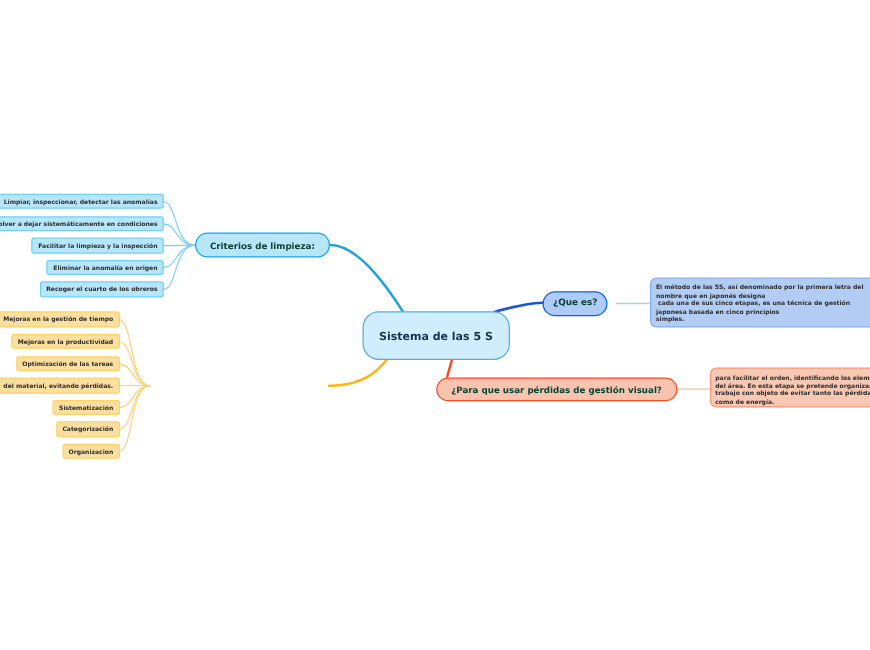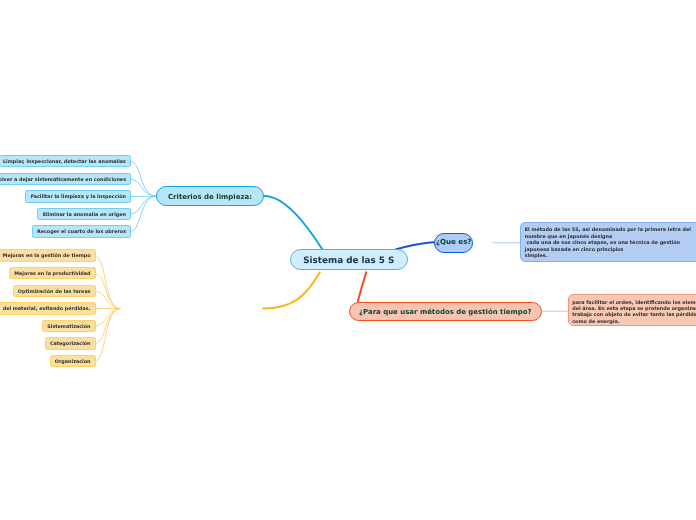--- a/index.html
+++ b/index.html
@@ -106,29 +106,29 @@
   </div>
   <div class="node leaf yellow" style="left:49.6px;top:355.0px;width:46.2px;">
     <span>Organizacion</span>
   </div>
 
   <div class="node branch b-blue" style="left:156.3px;top:186.0px;width:107.3px;height:20.2px;font-size:6.97px;">
     <span>Criterios de limpieza:</span>
   </div>
 
 
-  <div class="node branch b-dblue" style="left:434.2px;top:232.6px;width:39px;height:20.2px;font-size:7.09px;align-items:center;">
+  <div class="node branch b-dblue" style="left:434.2px;top:232.6px;width:52px;height:20.2px;font-size:7.09px;align-items:center;">
     <span style="top:-0.9px">¿Que es?</span>
   </div>
 
   <div class="node branch b-red" style="left:348.7px;top:301.5px;width:193.2px;height:19.4px;font-size:6.96px;">
-    <span>¿Para que usar métodos de gestión tiempo?</span>
+    <span>¿Para que usar pérdidas de gestión visual?</span>
   </div>
 
-  <div class="node central" style="left:289.5px;top:249.4px;width:118.5px;height:21px;">
+  <div class="node central" style="left:289.5px;top:249.4px;width:118.5px;height:39px;">
     <span>Sistema de las 5 S</span>
   </div>
 
   <div class="info i-blue" style="left:520.1px;top:222.0px;width:190px;height:40.2px;">El método de las 5S, así denominado por la primera letra del
 nombre que en japonés designa
  cada una de sus cinco etapas, es una técnica de gestión
 japonesa basada en cinco principios
 simples.</div>
 
   <div class="info i-red" style="left:567.5px;top:294.2px;width:160px;height:32.3px;">para facilitar el orden, identificando los elementos

